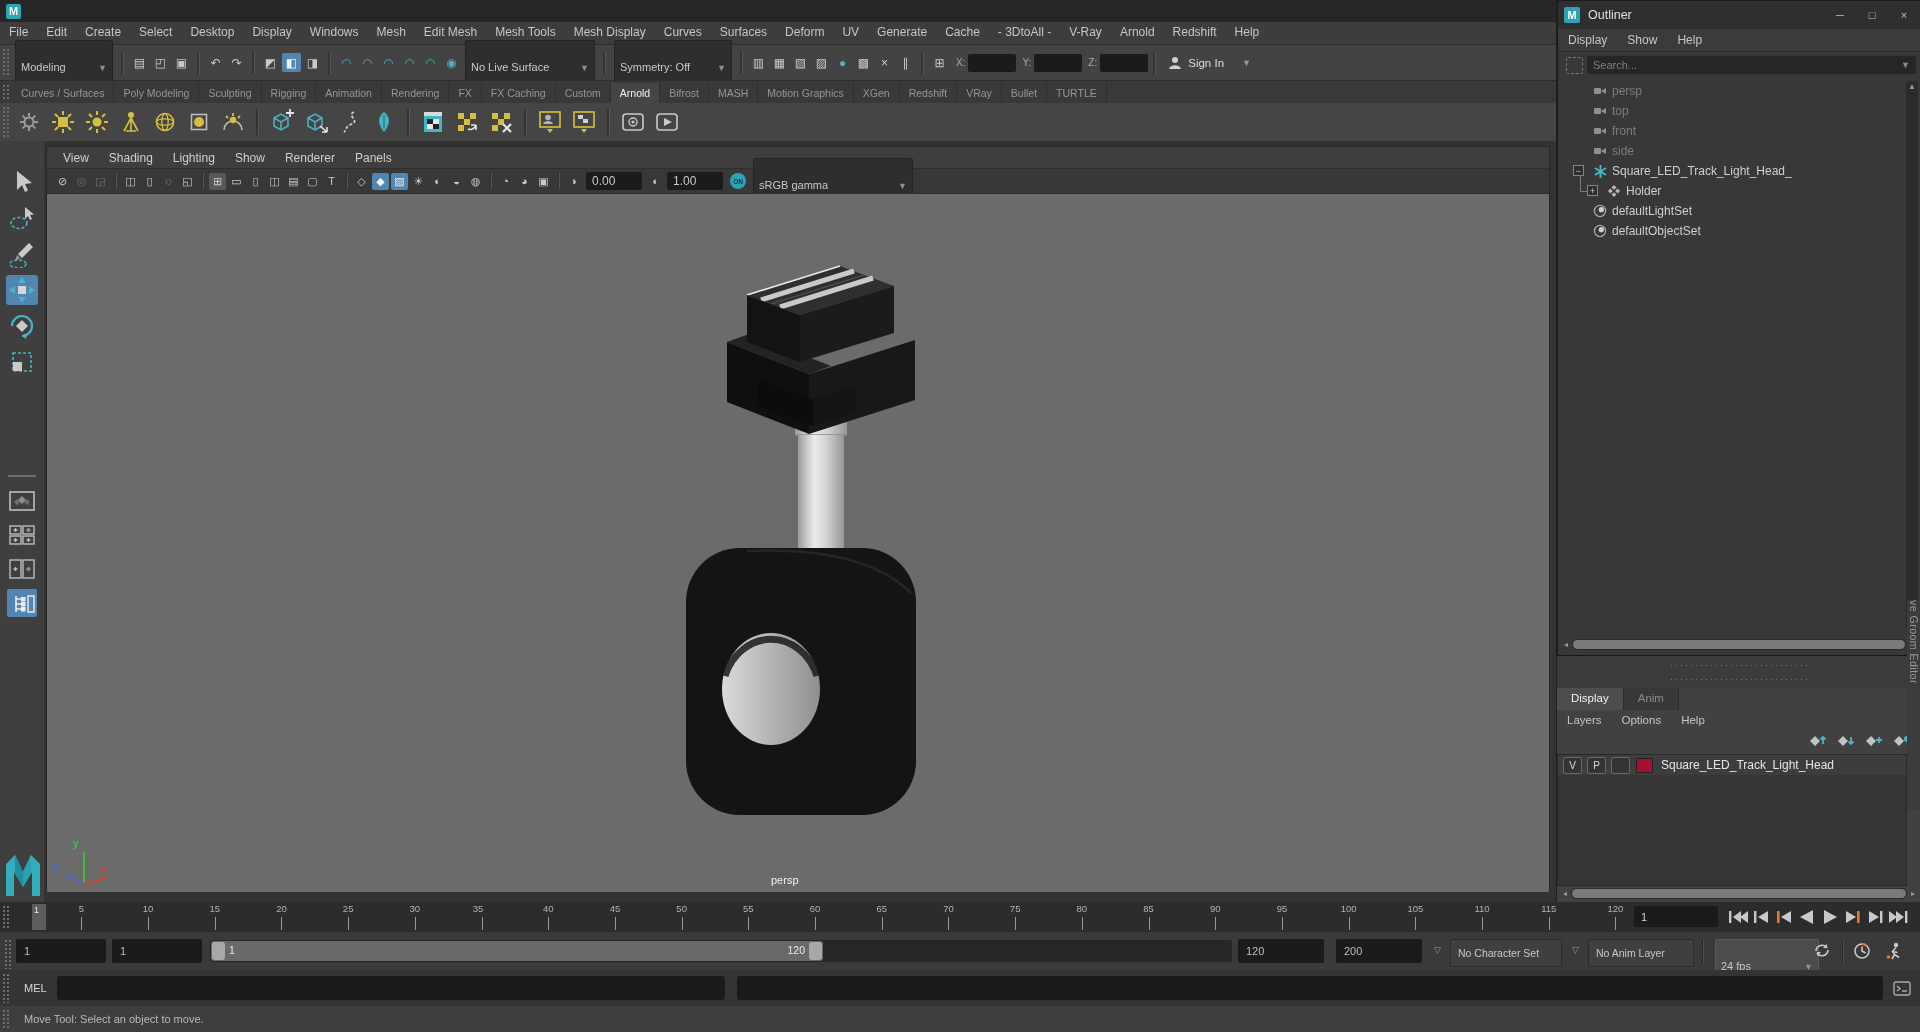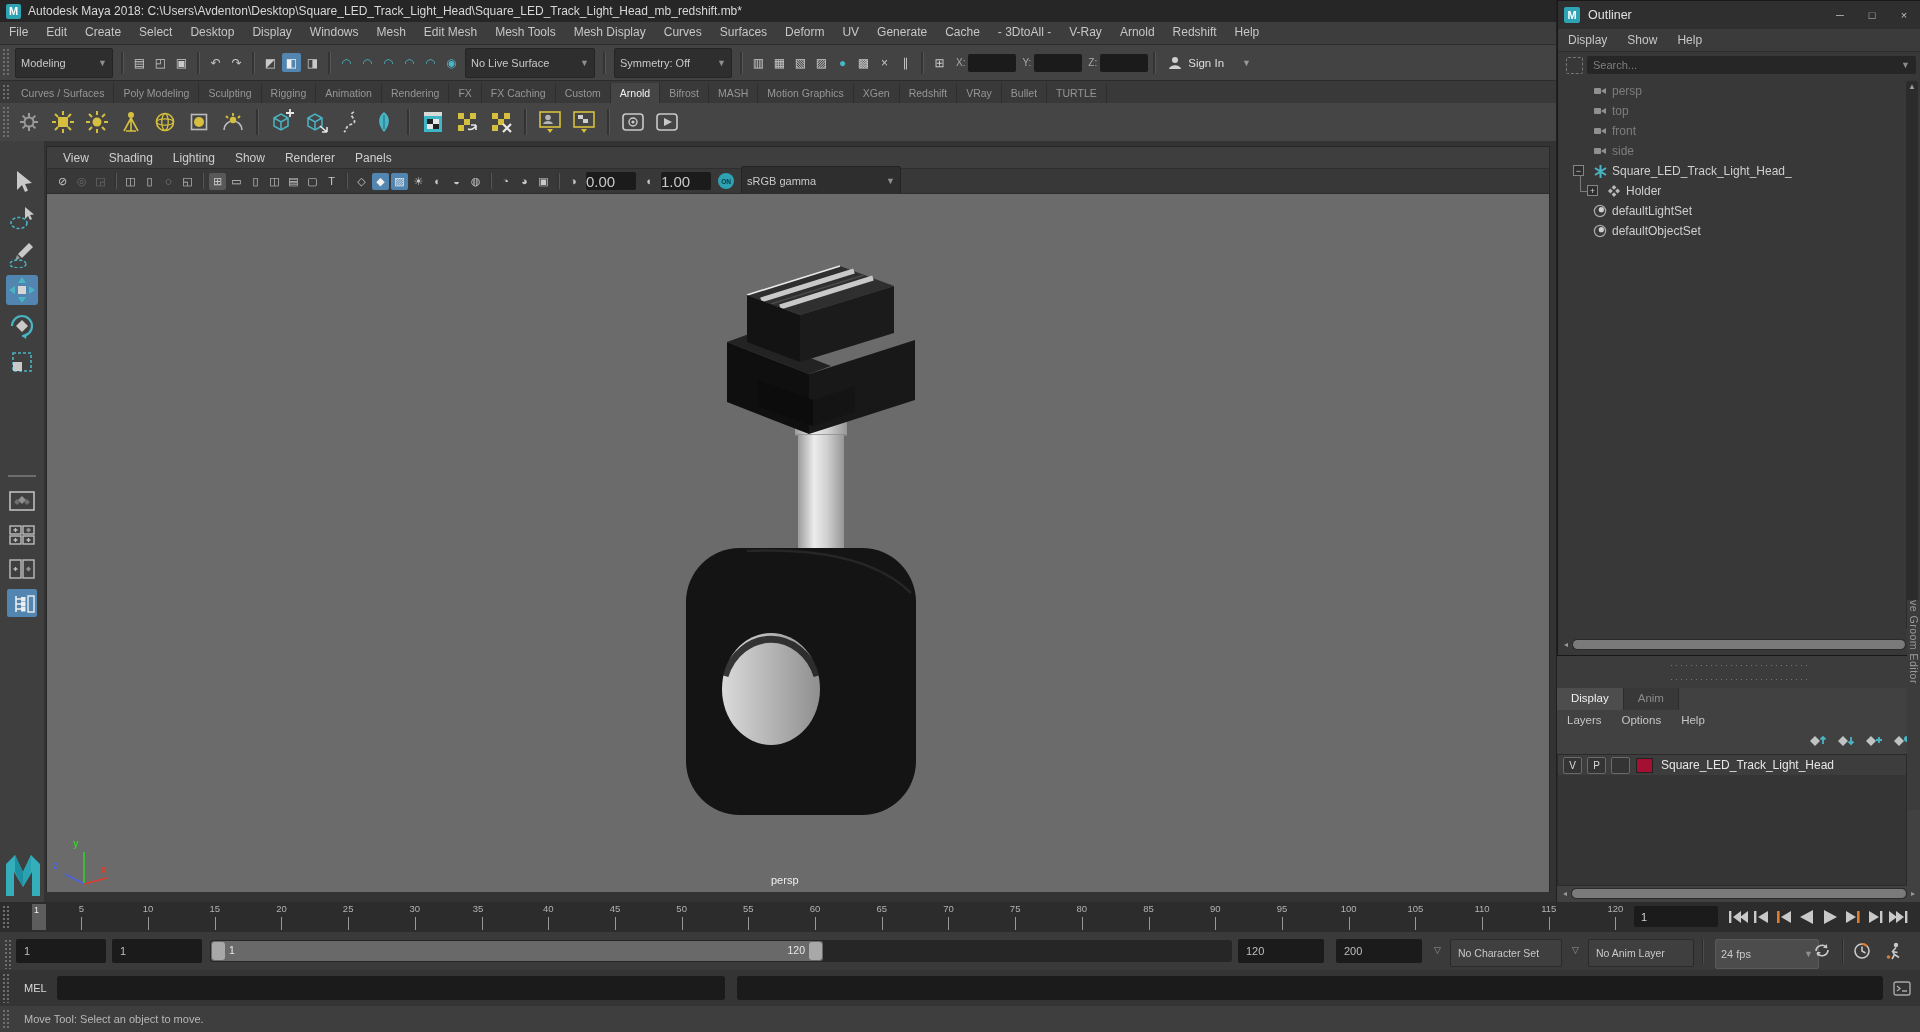--- a/index.html
+++ b/index.html
@@ -22,22 +22,22 @@
   
   #statusline{left:0;top:45px;width:1920px;height:35px;background:#434343;display:flex;align-items:center;
               border-bottom:1px solid #2c2c2c}
   .sl-sep{width:2px;height:22px;background:#343434;border-right:1px solid #555;margin:0 5px}
   .ic{width:19px;height:19px;margin:0 1px;border-radius:2px;display:flex;align-items:center;justify-content:center;
       font-size:12px;color:#c9c9c9;cursor:default}
   .ic.teal{color:#49b5c4}
   .ic.dim{color:#6f6f6f}
   .ic.active{background:#5285b0;color:#f0f0f0}
   .ic.boxed{background:#585858}
-  .sel{height:20px;background:#2e2e2e;border:1px solid #242424;border-radius:2px;display:flex;align-items:center;
-       padding:4px 5px;margin:0 3px;font-size:11px;color:#c9c9c9;justify-content:space-between;cursor:default}
+  .sel{height:20px;background:#2e2e2e;border:1px solid #242424;border-radius:2px;display:flex;align-items:flex-end;
+       padding:12px 5px;margin:0 3px;font-size:11px;color:#c9c9c9;justify-content:space-between;cursor:default}
   .sel .arr{color:#8f8f8f;font-size:9px;margin-left:6px}
   .sel.lite{background:#4c4c4c;border-color:#5a5a5a}
   .fld{background:#1b1b1b;border-radius:2px;height:18px}
   .coord-label{font-size:10px;color:#a8a8a8;margin:0 3px 0 6px}
   .coord-fld{width:48px}
   .signin{display:flex;align-items:center;margin-left:6px;font-size:11.5px;color:#ddd}
   .signin .arr{color:#999;font-size:9px;margin-left:18px}
   
   #shelftabs{left:0;top:81px;width:1920px;height:22px;background:#393939;display:flex;align-items:flex-end}
   .shelf-tab{font-size:10.5px;color:#969696;padding:4px 9px 4px;background:#393939;border-right:1px solid #2e2e2e;
@@ -56,21 +56,21 @@
   .tool-sep{width:28px;height:2px;background:#6e6e6e;margin:92px 0 10px}
   .layout{width:30px;height:28px;margin-bottom:6px;border-radius:2px;display:flex;align-items:center;justify-content:center;cursor:default}
   .layout.active{background:#5285b0}
   
   #viewport{left:46px;top:146px;width:1504px;height:746px;background:#8b5cf6;border:1px solid #272727;box-sizing:border-box}
   #vp-menubar{height:21px;display:flex;align-items:center;background:#3e3e3e;padding-left:6px}
   .vp-menu{font-size:12px;color:#cfcfcf;padding:2px 10px;cursor:default}
   #vp-toolbar{height:24px;display:flex;align-items:center;background:#383838;border-top:1px solid #2e2e2e;padding-left:6px}
   #vp-toolbar .ic{width:17px;height:17px;font-size:11px}
   #vp-toolbar .sl-sep{height:16px;margin:0 4px}
-  #vp-toolbar .fld{width:50px;font-size:15px;color:#c9c9c9;display:flex;align-items:center;margin:16px 3px}
+  #vp-toolbar .fld{width:50px;font-size:12px;color:#c9c9c9;display:flex;align-items:center;padding-left:6px;margin:16px 3px}
   .vp-toggle{width:16px;height:16px;border-radius:50%;background:#2da3b4;color:#063b42;font-size:6.5px;font-weight:bold;
              display:flex;align-items:center;justify-content:center;margin:0 4px}
   #vp-canvas{position:relative;height:698px;background:#6b6b6b;border-top:1px solid #2e2e2e}
   #persp-label{position:absolute;left:724px;top:680px;font-size:11px;color:#efefef}
   #axis-gizmo{position:absolute;left:8px;top:648px;width:70px;height:46px}
   #axis-gizmo span{position:absolute;font-size:10px;font-weight:bold}
   #axis-y{color:#35d02a;left:18px;top:-4px}
   #axis-x{color:#e03c2e;left:46px;top:22px}
   #axis-z{color:#4a63e0;left:-2px;top:18px}
   #maya-logo{left:3px;top:852px;width:40px;height:46px}
@@ -155,21 +155,20 @@
   #mel-result{width:1146px;height:24px;background:#1b1b1b;border-radius:3px;margin-left:12px}
   #script-editor-btn{margin-left:8px;width:22px;height:20px;display:flex;align-items:center;justify-content:center}
   #helpline{left:0;top:1006px;width:1920px;height:26px;background:#3e3e3e;display:flex;align-items:center;position:absolute}
   #help-text{font-size:11px;color:#b8b8b8;margin-left:12px}
 </style>
 </head>
 <body>
 
 <div id="titlebar" class="abs">
   <div class="mlogo">M</div>
-  <div class="title">Autodesk Maya 2018: C:\Users\Avdenton\Desktop\Square_LED_Track_Light_Head\Square_LED_Track_Light_Head_mb_redshift.mb*</div>
 </div>
 
 <div id="menubar" class="abs">
     <div class="menu-item">File</div>
     <div class="menu-item">Edit</div>
     <div class="menu-item">Create</div>
     <div class="menu-item">Select</div>
     <div class="menu-item">Desktop</div>
     <div class="menu-item">Display</div>
     <div class="menu-item">Windows</div>

